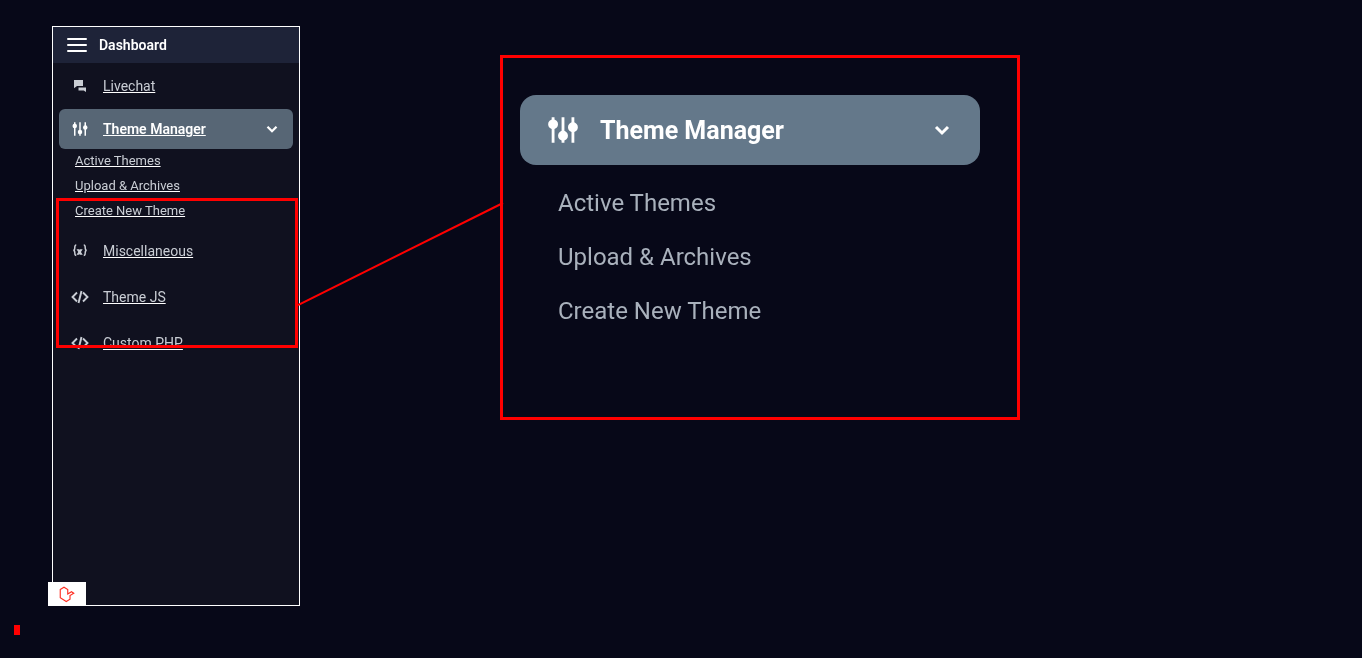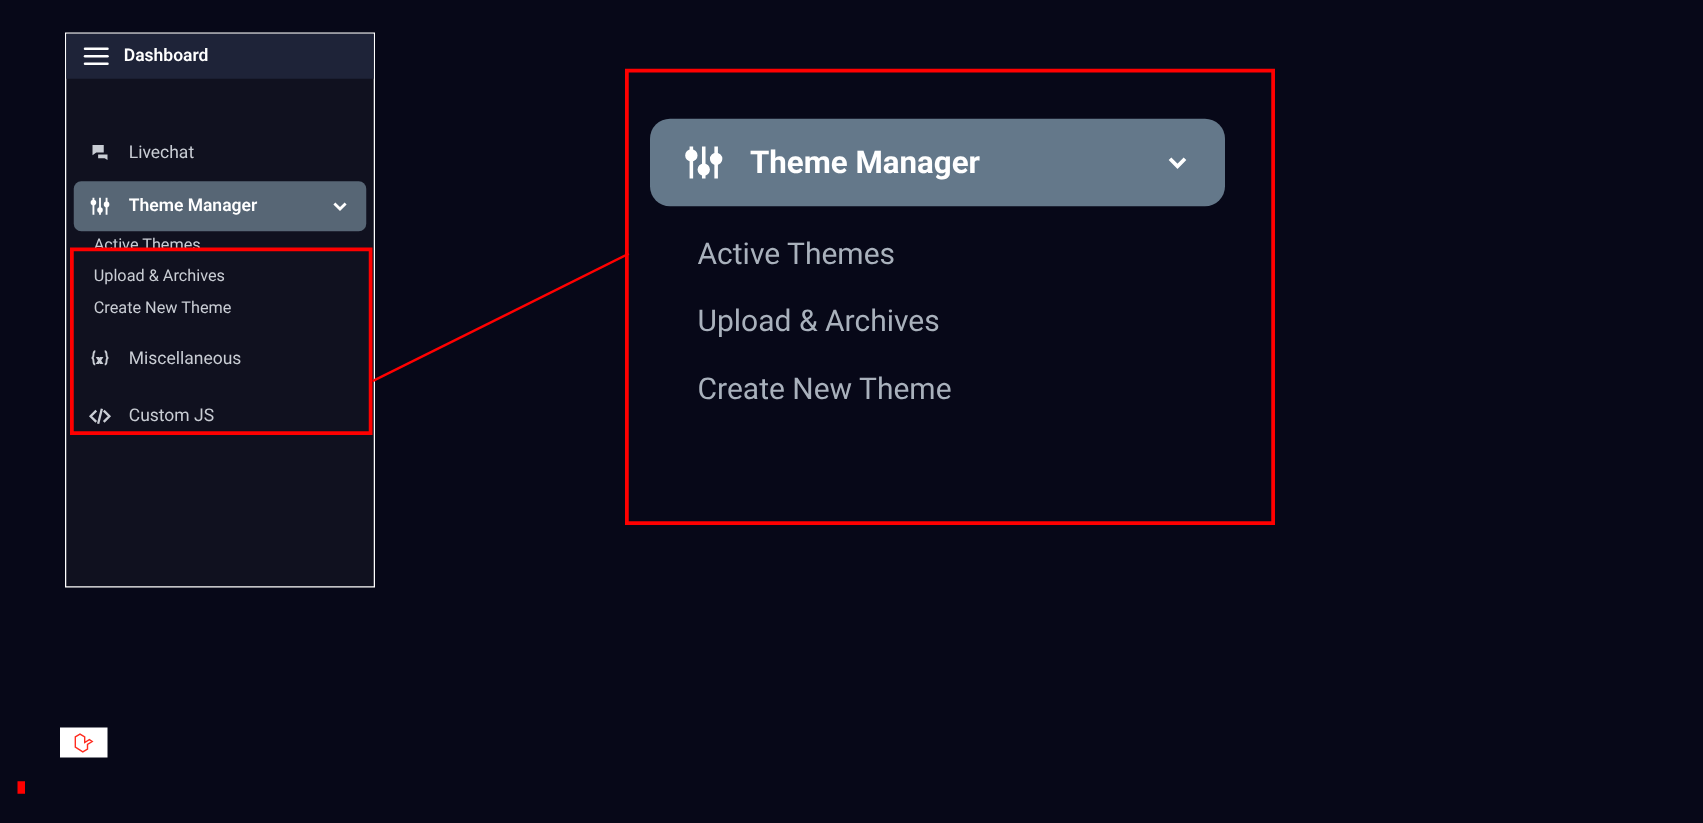--- a/index.html
+++ b/index.html
@@ -12,21 +12,21 @@
     position: relative;
     overflow: hidden;
   }
 
   
   .sidebar {
     position: absolute;
     left: 52px;
     top: 26px;
     width: 248px;
-    height: 444px;
+    height: 580px;
     background: #10111f;
     border: 1px solid #fff;
   }
   .sidebar-header {
     display: flex;
     align-items: center;
     background: #1e2338;
     padding: 10px 14px;
     gap: 12px;
   }
@@ -40,21 +40,21 @@
   .hamburger span {
     height: 2px;
     background: #fff;
     border-radius: 1px;
   }
   .dashboard-title {
     font-size: 14px;
     font-weight: 600;
   }
   .menu {
-    padding-top: 36px;
+    text-decoration: underline;
   }
   .menu-item {
     display: flex;
     align-items: center;
     padding: 14px 18px;
     gap: 14px;
     font-size: 14px;
     color: #c9cdd4;
     cursor: pointer;
   }
@@ -225,23 +225,33 @@
 
 
     <div class="menu-item">
       <span class="icon">
         <svg viewBox="0 0 24 24" fill="none" stroke="#c9cdd4" stroke-width="2.5">
             <polyline points="8 6 2 12 8 18"></polyline>
             <polyline points="16 6 22 12 16 18"></polyline>
             <line x1="14" y1="4" x2="10" y2="20"></line>
           </svg>
       </span>
-      <span class="label">Custom JS</span>
-    </div>
-
+      <span class="label">Theme JS</span>
+    </div>
+
+    <div class="menu-item">
+      <span class="icon">
+        <svg viewBox="0 0 24 24" fill="none" stroke="#c9cdd4" stroke-width="2.5">
+            <polyline points="8 6 2 12 8 18"></polyline>
+            <polyline points="16 6 22 12 16 18"></polyline>
+            <line x1="14" y1="4" x2="10" y2="20"></line>
+          </svg>
+      </span>
+      <span class="label">Custom PHP</span>
+    </div>
 
   </div>
 </div>
 
 <div class="logo-stub">
   <svg viewBox="0 0 24 24" fill="none" stroke="#ff2d20" stroke-width="1.5">
       <path d="M3 6l5-3 5 3v6l5-3 3 2-5 3v5l-5 3-8-5V6z"></path>
     </svg>
 </div>
 <div class="red-mark"></div>

